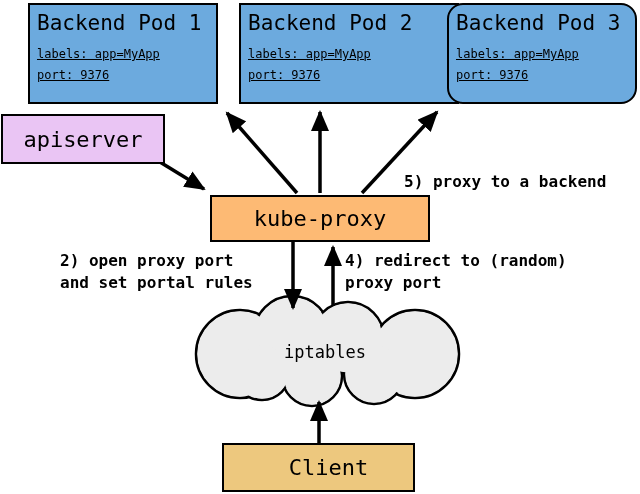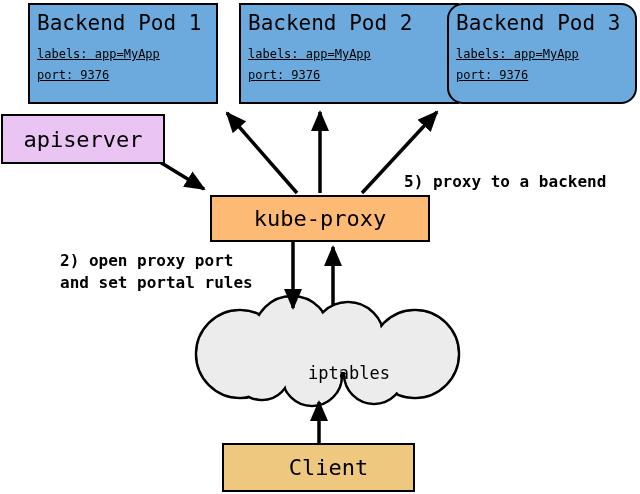--- a/index.html
+++ b/index.html
@@ -25,21 +25,21 @@
     display:flex;align-items:center;justify-content:center;
     font-size:22px;white-space:nowrap;
   }
   .step{
     position:absolute;
     font-size:16px;font-weight:bold;line-height:22px;
     white-space:pre-line;
   }
   .cloud-label{
     position:absolute;
-    font-size:17px;text-align:right;white-space:nowrap;margin-top:21px;
+    font-size:17px;text-align:center;white-space:nowrap;
   }
   
   #pod1{left:28px;top:3px;width:190px;height:101px;}
   #pod2{left:233px;top:3px;width:220px;height:101px;margin-left:6px;}
   #pod3{left:447px;top:3px;width:190px;height:101px;}
   #apiserver{left:1px;top:114px;width:164px;height:50px;}
   #kubeproxy{left:210px;top:195px;width:220px;height:47px;}
   #client{left:222px;top:443px;width:193px;height:49px;}
   #step1{left:13px;top:174px;}
   #step2{left:60px;top:250px;}
@@ -115,15 +115,17 @@
   </div>
 
   <div id="client" class="node center-label" style="background-color: rgb(237, 200, 126); padding-left: 20px;">
     <span>Client</span>
   </div>
 
   <div id="iptablesLabel" class="cloud-label">iptables</div>
 
   <div id="step2" class="step">2) open proxy port
 and set portal rules</div>
+  <div id="step4" class="step">4) redirect to (random)
+proxy port</div>
   <div id="step5" class="step">5) proxy to a backend</div>
 
 </div>
 
 </body></html>

